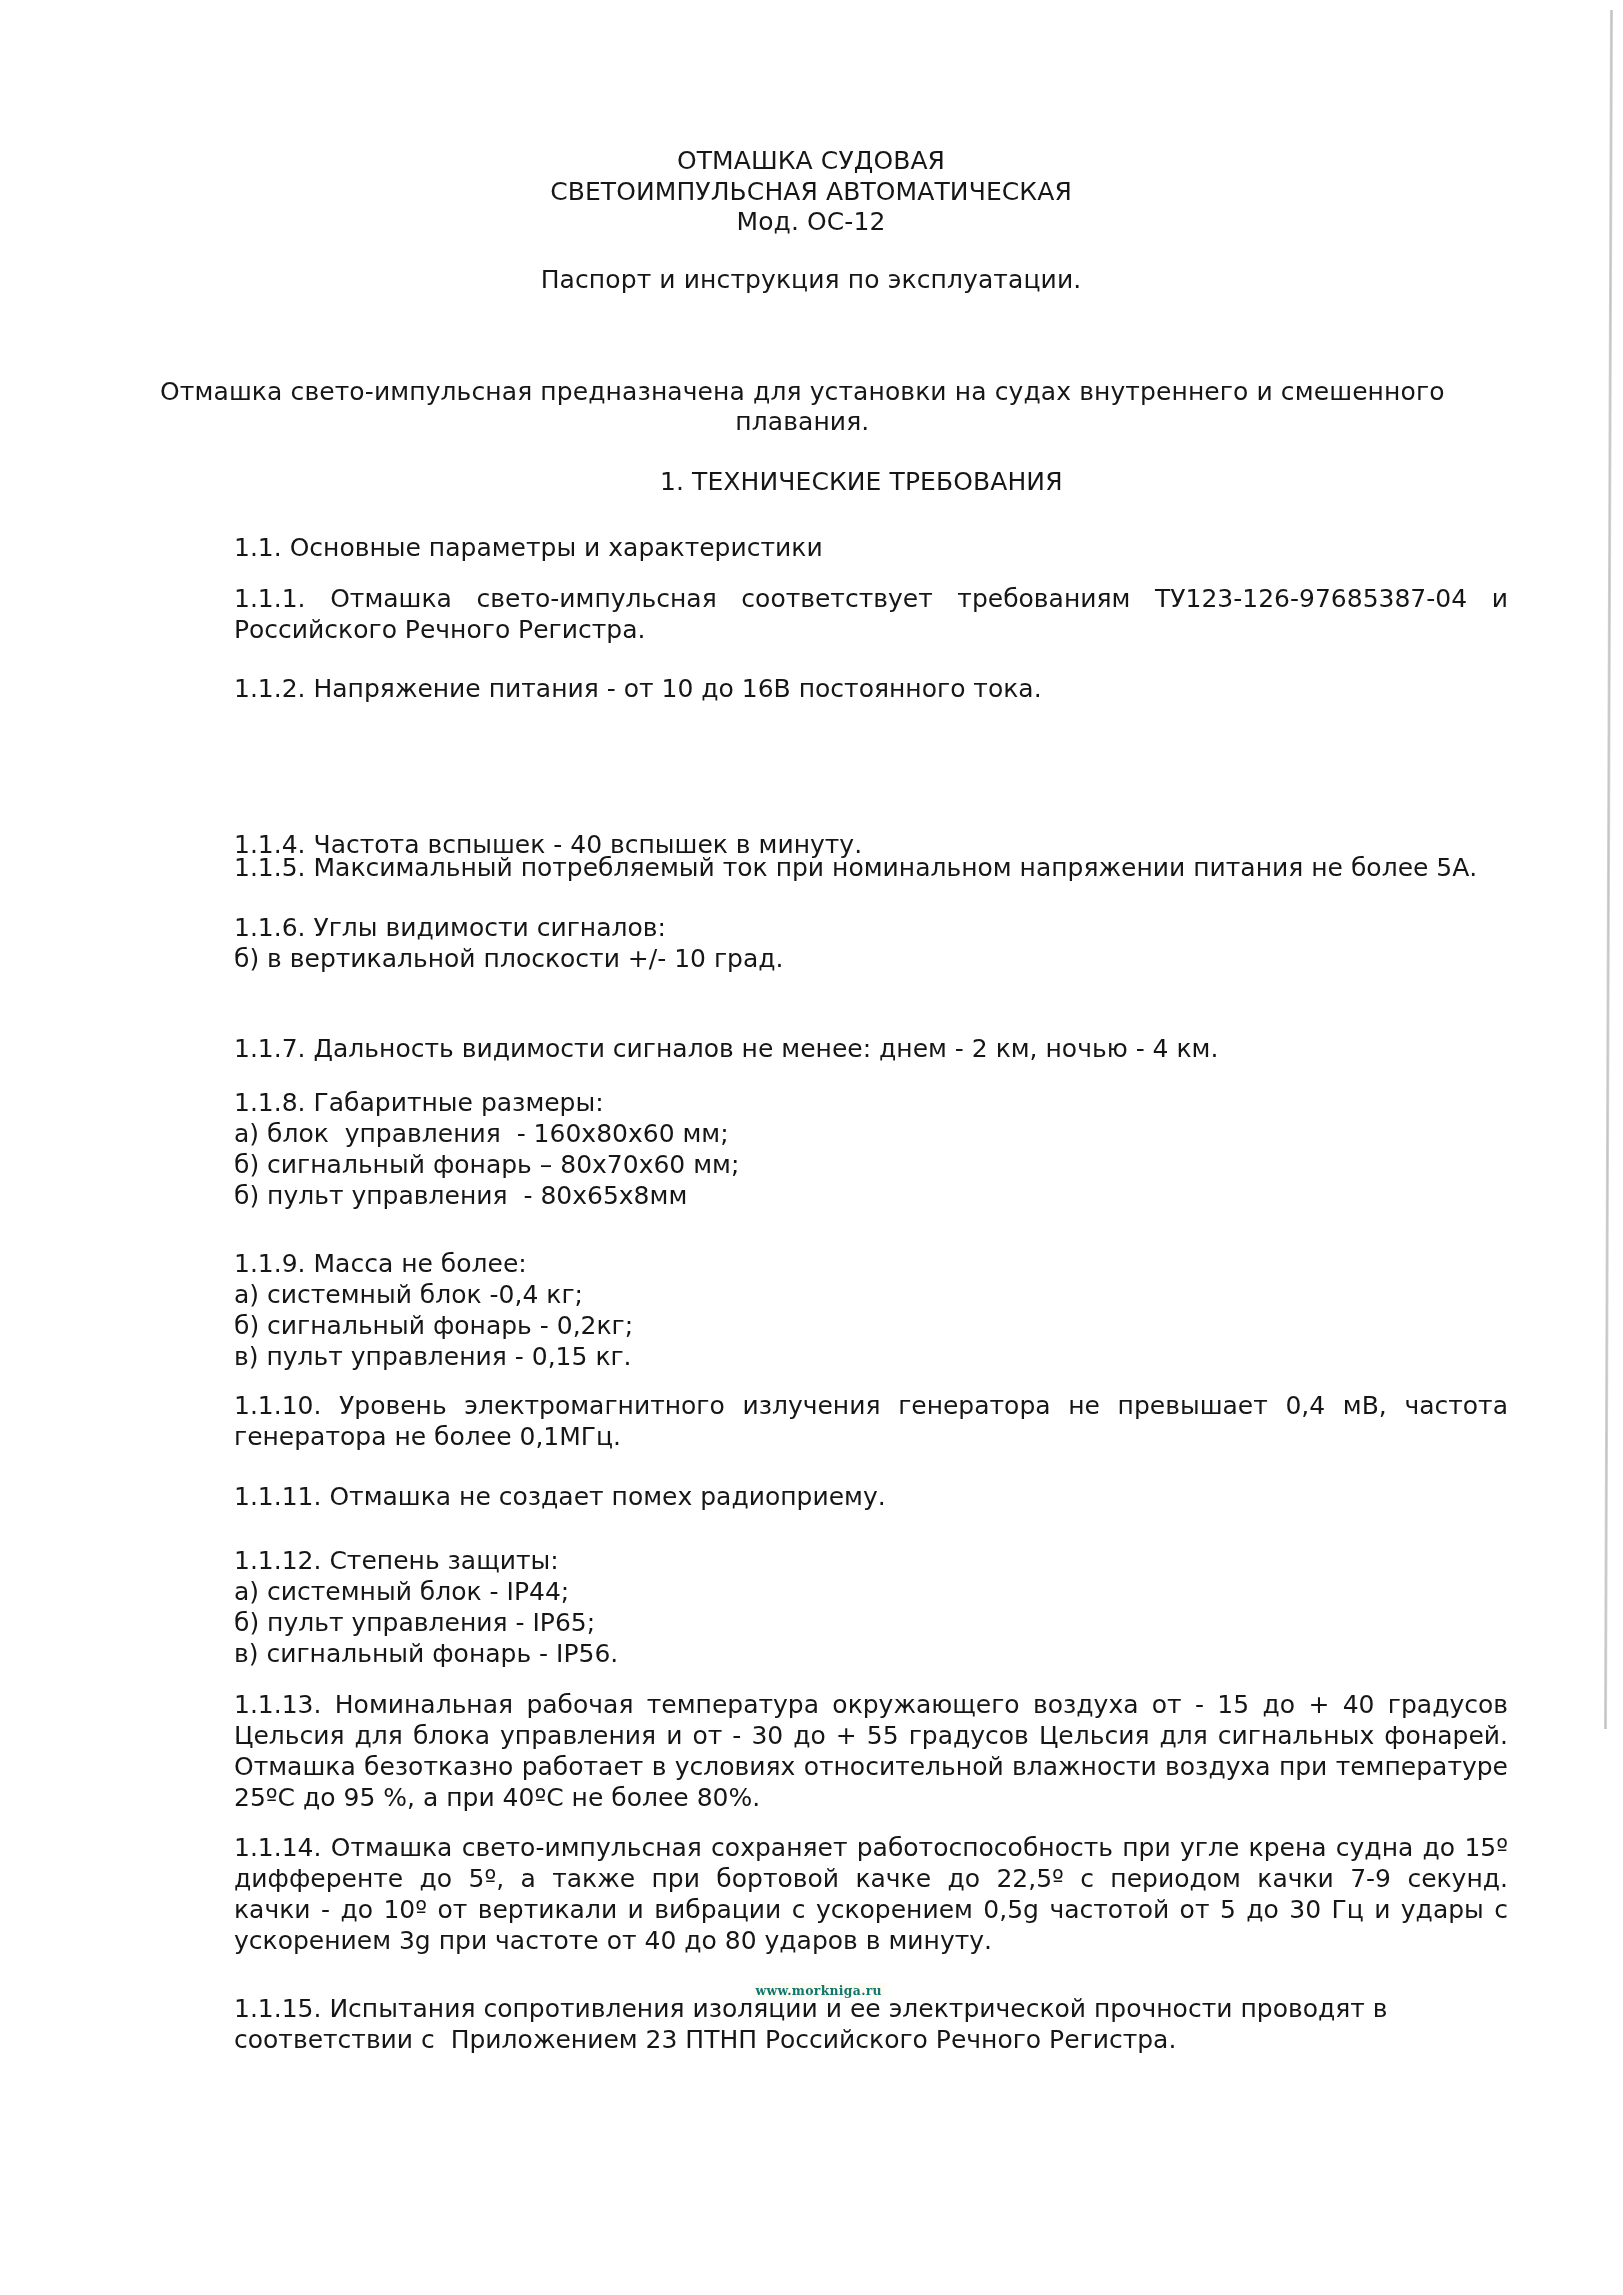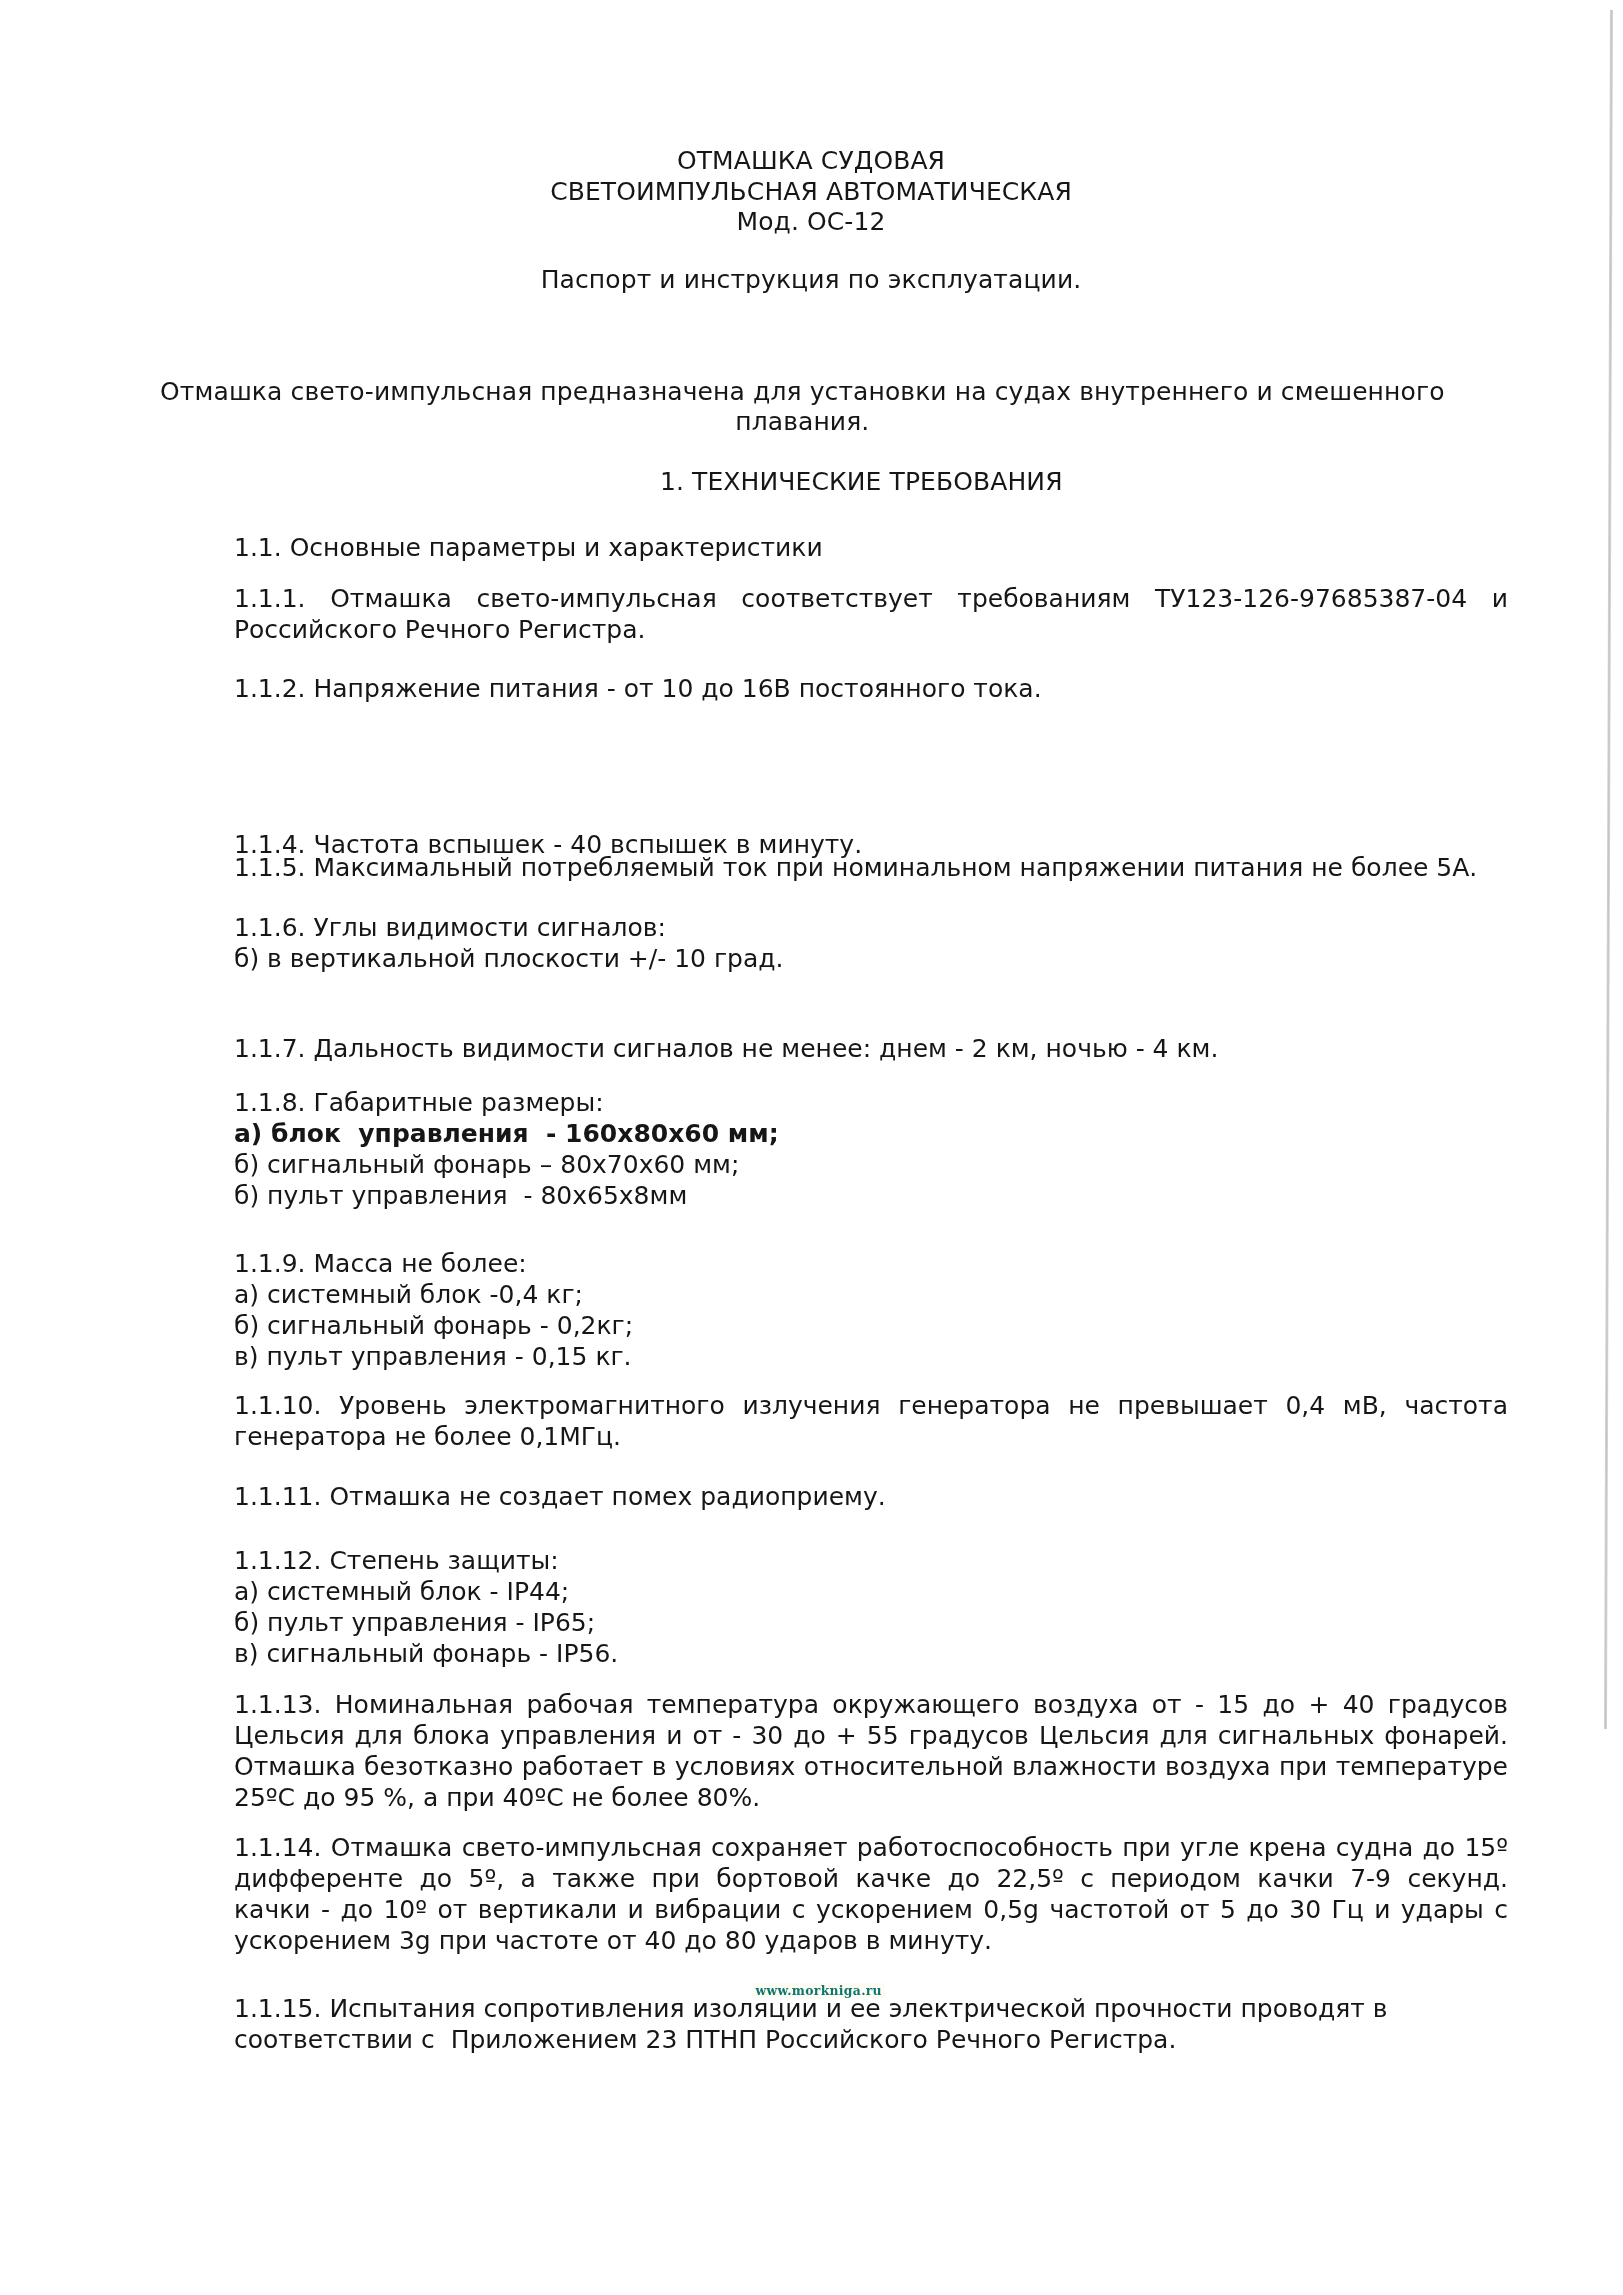--- a/index.html
+++ b/index.html
@@ -116,21 +116,21 @@
     <span class="row">1.1.6. Углы видимости сигналов:</span>
     <span class="row">б) в вертикальной плоскости +/- 10 град.</span>
   </div>
 
   <div class="para" style="top:1033px;">
     <span class="row">1.1.7. Дальность видимости сигналов не менее: днем - 2 км, ночью - 4 км.</span>
   </div>
 
   <div class="para" style="top:1087px;">
     <span class="row" style="white-space:pre;">1.1.8. Габаритные размеры:</span>
-    <span class="row" style="white-space:pre;font-weight:bold;">а) блок  управления  - 160х80х60 мм;</span>
+    <span class="row" style="white-space:pre;">а) блок  управления  - 160х80х60 мм;</span>
     <span class="row" style="white-space:pre;">б) сигнальный фонарь – 80х70х60 мм;</span>
     <span class="row" style="white-space:pre;">б) пульт управления  - 80х65х8мм</span>
   </div>
 
   <div class="para" style="top:1248px;">
     <span class="row">1.1.9. Масса не более:</span>
     <span class="row">а) системный блок -0,4 кг;</span>
     <span class="row">б) сигнальный фонарь - 0,2кг;</span>
     <span class="row">в) пульт управления - 0,15 кг.</span>
   </div>

